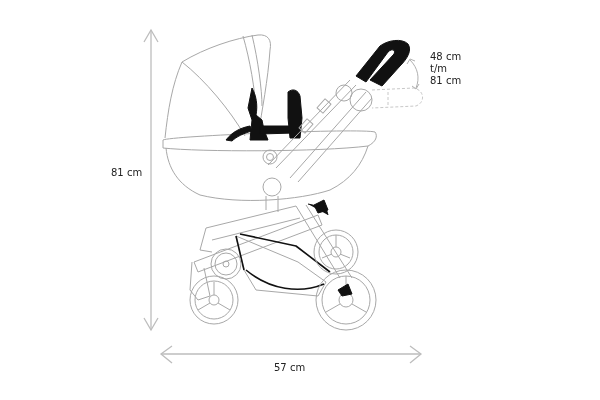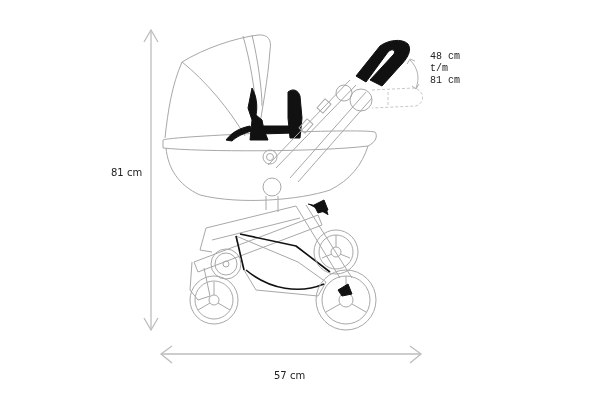--- a/index.html
+++ b/index.html
@@ -1,22 +1,22 @@
 <!DOCTYPE html>
 <html><head>
   <meta charset="utf-8">
   <style>
     html, body { margin: 0; padding: 0; background: #ffffff; }
     body { width: 600px; height: 400px; position: relative; overflow: hidden; font-family: "DejaVu Sans", sans-serif; }
     .diagram { position: absolute; left: 0; top: 0; width: 600px; height: 400px; }
     .label { position: absolute; font-size: 10px; color: #222222; line-height: 12px; white-space: nowrap; }
     #height-label { left: 111px; top: 167px; }
-    #width-label { left: 274px; top: 362px; margin-top: 8px; }
+    #width-label { left: 274px; top: 362px; }
     #handle-label { left: 430px; top: 51px; }
-    #handle-label span { display: block; font-family: Liberation Mono, monospace; }
+    #handle-label span { display: block; }
   </style>
 </head>
 <body>
 
 <svg class="diagram" viewBox="0 0 600 400" xmlns="http://www.w3.org/2000/svg">
 
   <g stroke="#bdbdbd" stroke-width="1.3" fill="none">
     <line x1="151" y1="30" x2="151" y2="330"></line>
     <polyline points="144,42 151,30 158,42"></polyline>
     <polyline points="144,318 151,330 158,318"></polyline>

